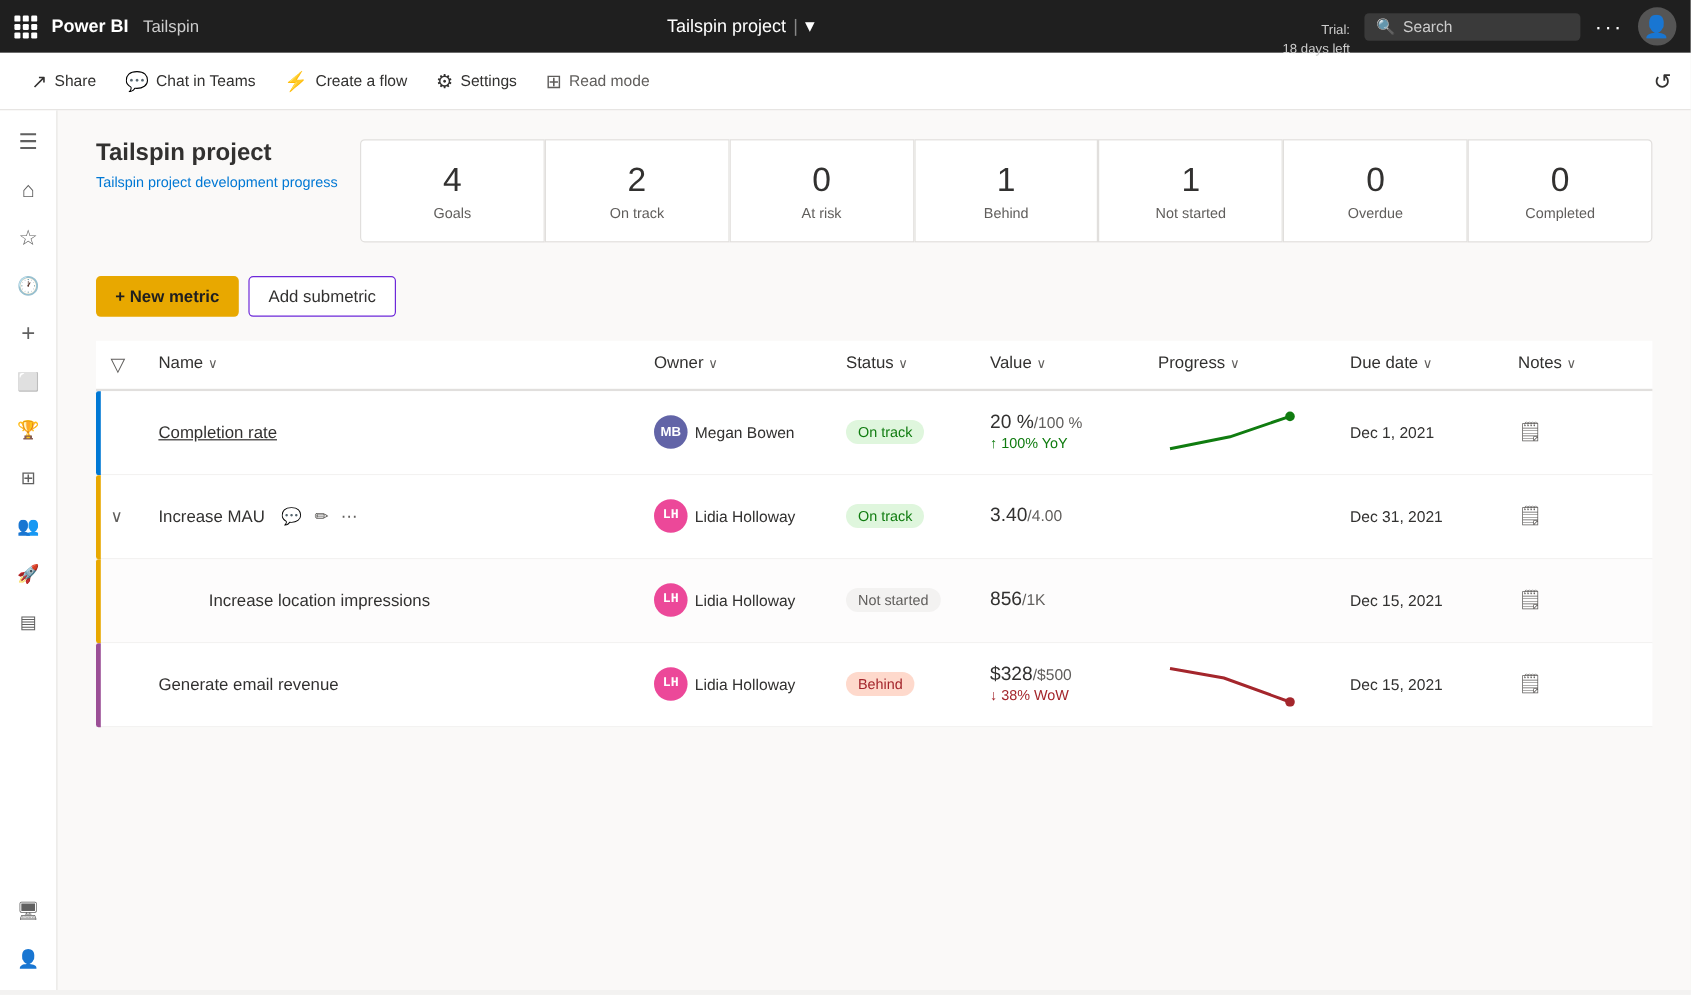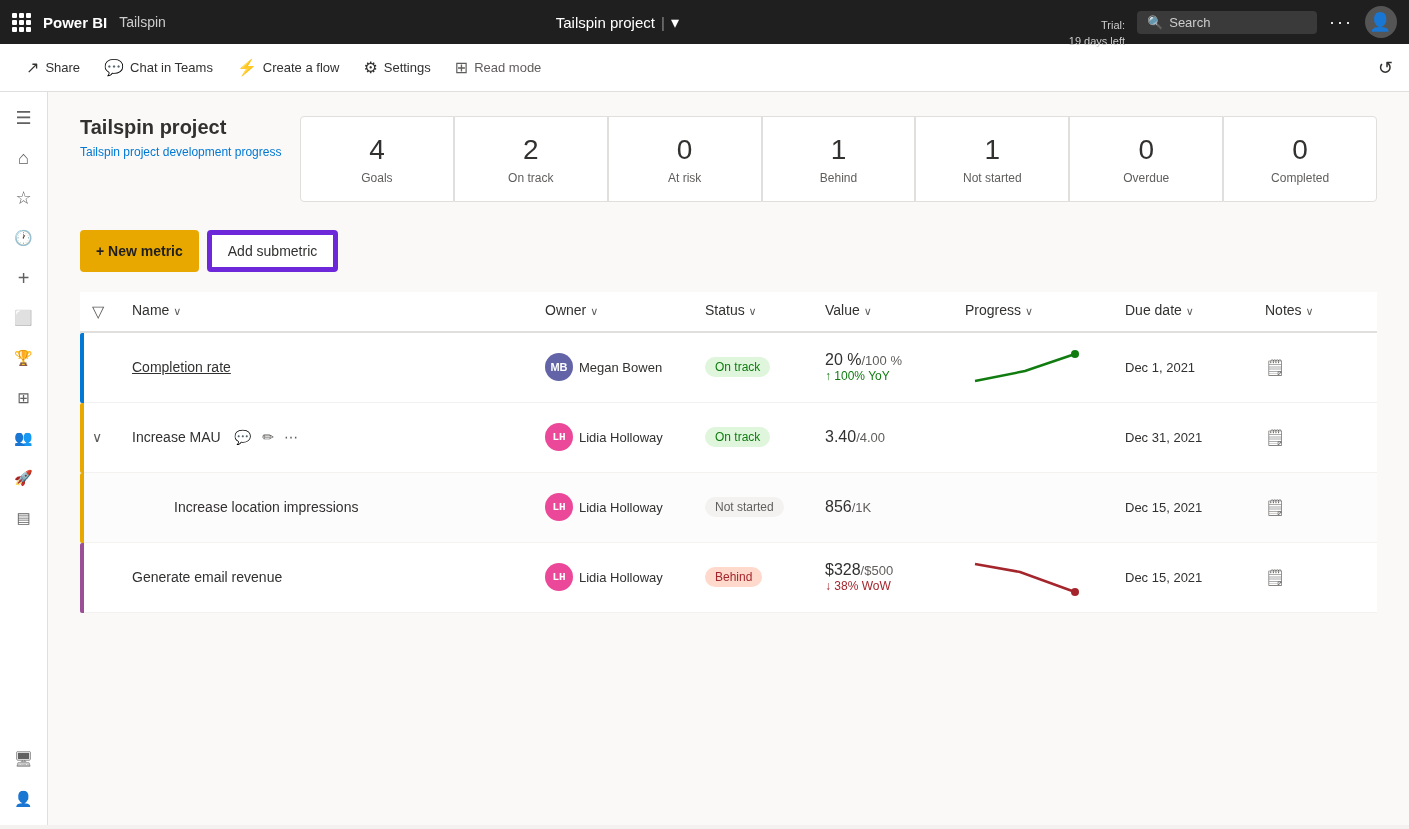--- a/index.html
+++ b/index.html
@@ -70,21 +70,21 @@
     .stat-card .label { font-size: 12px; color: #605e5c; margin-top: 4px; }
 
     
     .action-bar { display: flex; gap: 8px; margin-bottom: 20px; }
     .btn-new-metric {
       display: flex; align-items: center; gap: 6px;
       background: #e8a800; color: #1f1f1f; border: none; padding: 8px 16px;
       font-size: 14px; font-weight: 600; border-radius: 4px; cursor: pointer;
     }
     .btn-add-submetric {
-      background: #fff; color: #323130; border: 5px solid #6d28d9;
+      background: #fff; color: #323130; border: 1px solid #6d28d9;
       padding: 8px 16px; font-size: 14px; border-radius: 4px; cursor: pointer;
     }
     .table-header-row {
       display: grid;
       grid-template-columns: 40px 1fr 160px 120px 140px 160px 140px 100px;
       padding: 10px 12px; border-bottom: 2px solid #e1dfdd;
       background: #fff;
     }
     .table-row {
       display: grid;
@@ -141,21 +141,21 @@
   <span class="app-name">Tailspin</span>
   <div class="spacer"></div>
   <div class="project-title">
     <span>Tailspin project</span>
     <span class="separator">|</span>
     <button class="dropdown-btn">▾</button>
   </div>
   <div class="spacer"></div>
   <div class="trial-info">
     <div>Trial:</div>
-    <div>19 days left</div>
+    <div>18 days left</div>
   </div>
   <div class="search-box">
     <span>🔍</span>
     <span>Search</span>
   </div>
   <button class="more-btn">···</button>
   <div class="avatar">
     <span style="font-size:18px;">👤</span>
   </div>
 </div>

